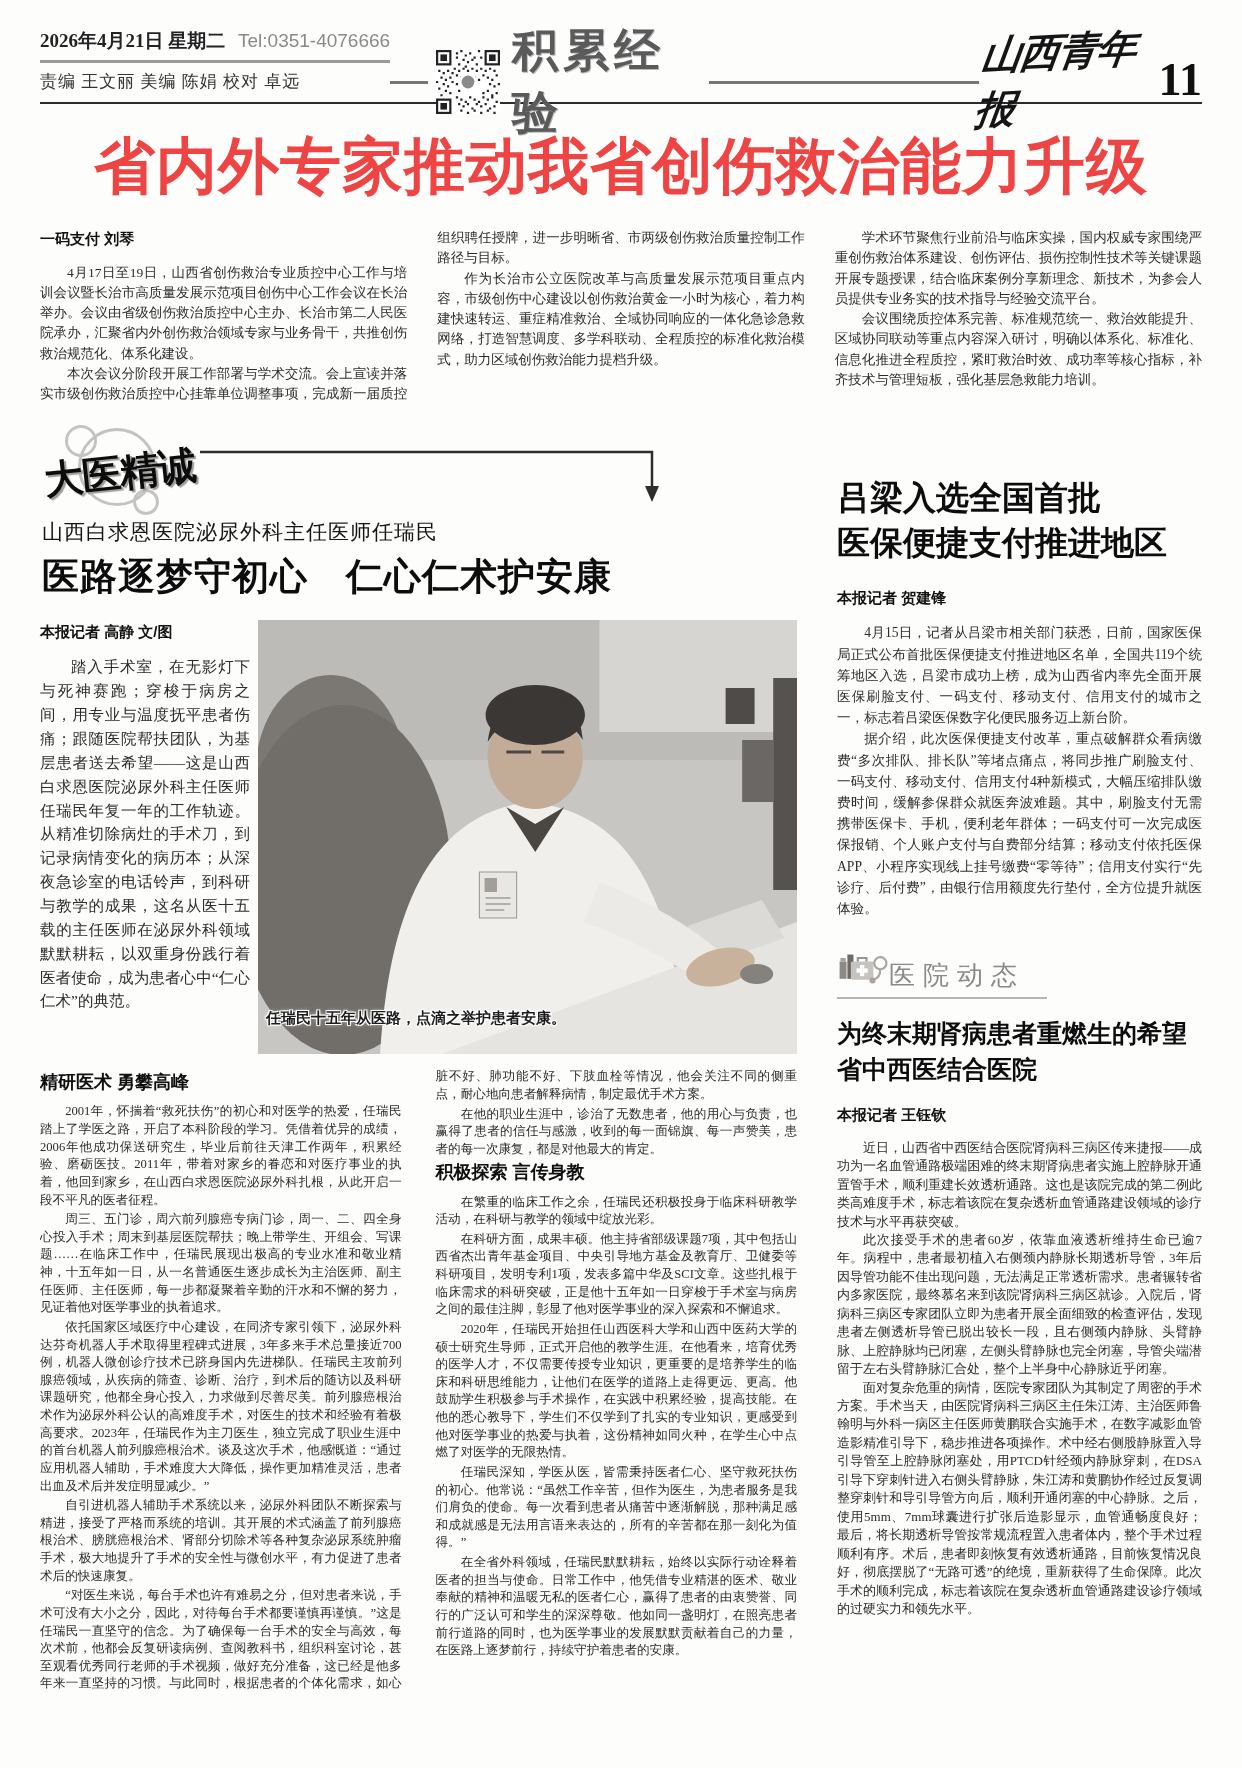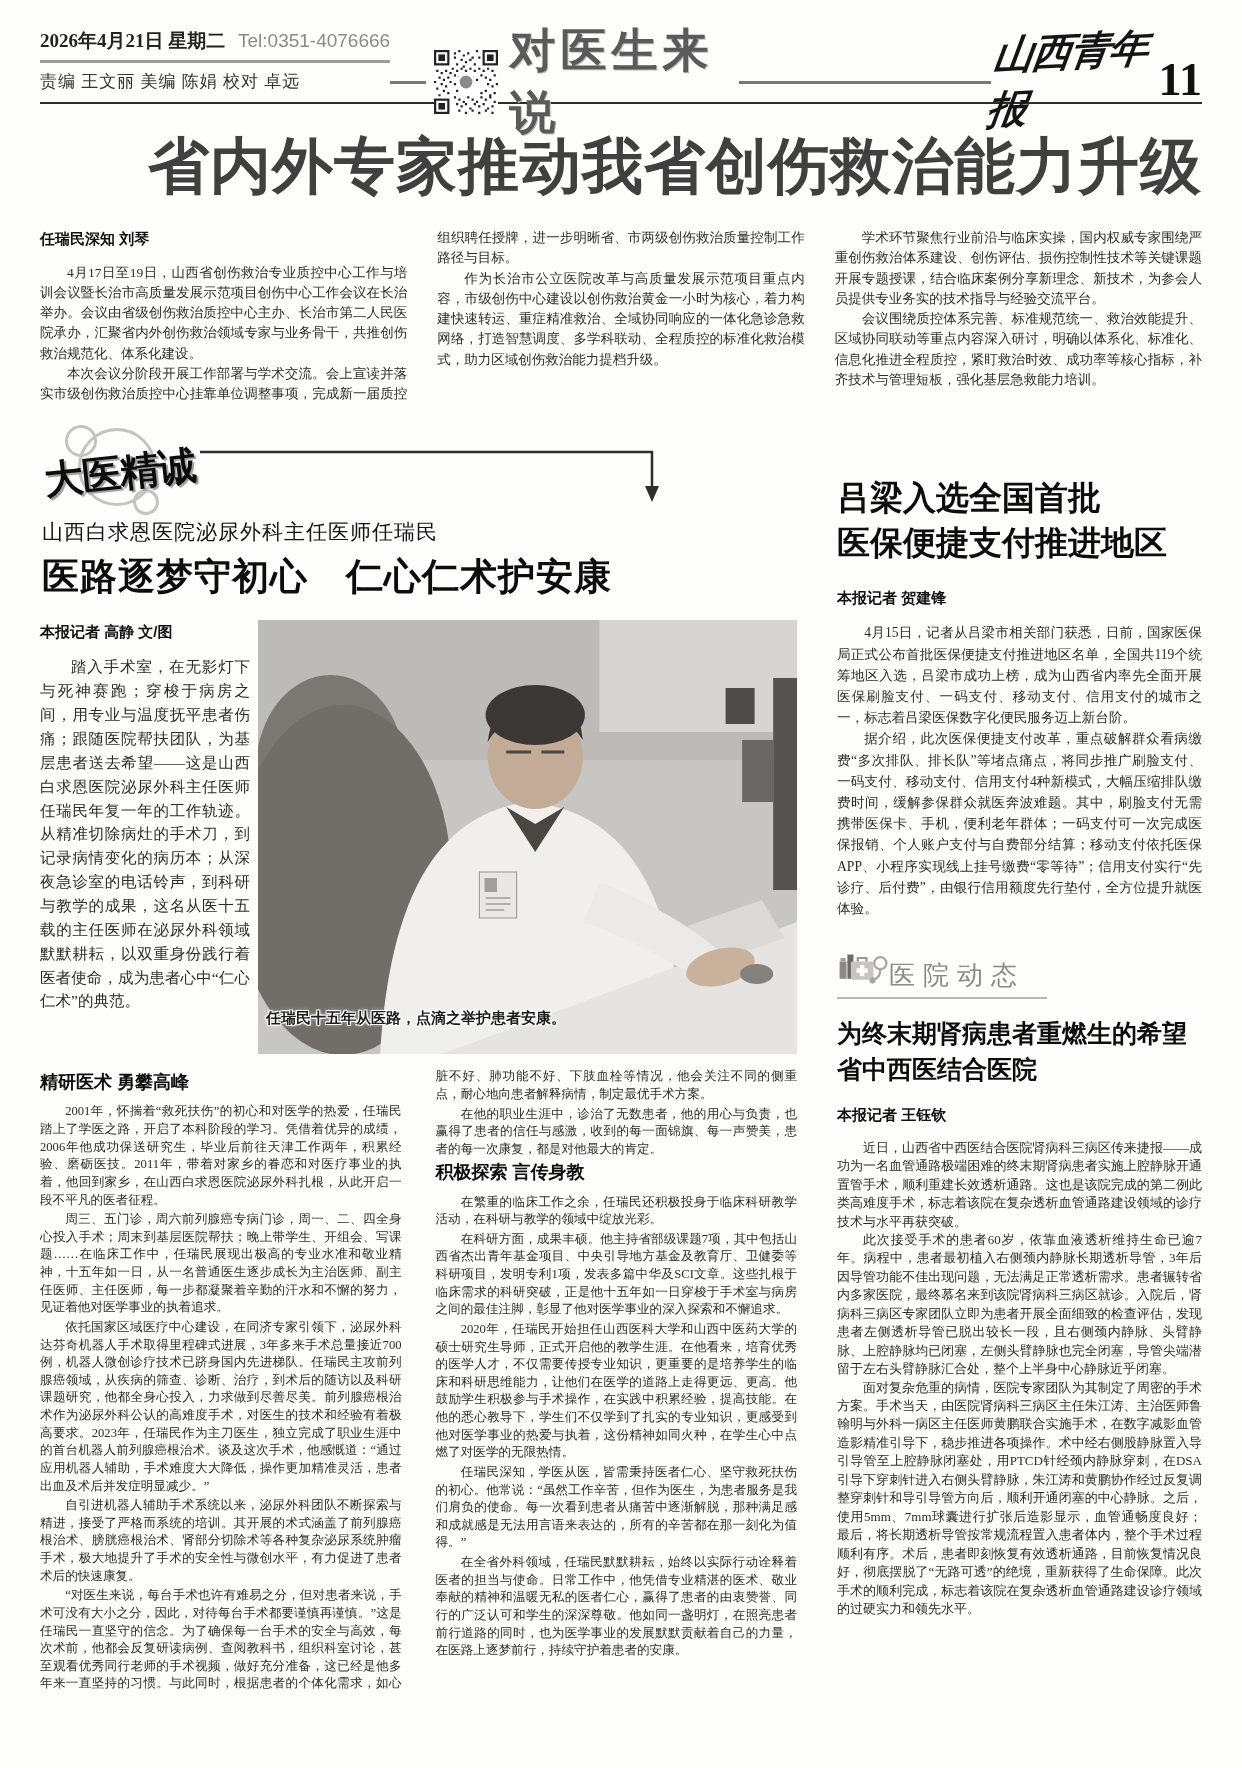--- a/index.html
+++ b/index.html
@@ -24,22 +24,22 @@
   .rule-b{ width:300px; height:3px; background:#777; margin-left:14px;}
   .qr{ width:64px; height:64px; }
   .sec-title{ font-size:46px; font-weight:900; color:#5a5a5a; letter-spacing:5px;
     margin-left:12px; text-shadow:1px 1px 0 #bbb; }
   .mh-right{ margin-left:auto; display:flex; align-items:center; padding-top:10px;}
   .brand{ font-size:40px; font-weight:900; font-style:italic; letter-spacing:-2px;
     transform:skewX(-10deg) rotate(-3deg); color:#151515;}
   .pageno{ font-size:46px; font-weight:700; margin-left:10px; color:#111; font-family:"Liberation Serif",serif;}
   .header-rule{ height:2px; background:#2c2c2c; margin-top:4px; }
   
-  .lead h1{ text-align:right; font-size:61px; font-weight:900; letter-spacing:1px;
-    color:#404040; margin:22px 0 20px 0; white-space:nowrap; }
+  .lead h1{ text-align:center; font-size:61px; font-weight:900; letter-spacing:1px;
+    color:#ef4444; margin:22px 0 20px 0; white-space:nowrap; }
   .lead-cols{ column-count:3; column-gap:30px; font-size:13.5px; line-height:1.5;
     text-align:justify; color:#2b2b2b;}
   .lead-cols p{ text-indent:2em; }
   .byline{ font-weight:bold; font-size:15px; text-indent:0 !important;
     font-family:"Liberation Sans",sans-serif; margin-bottom:12px; color:#111;}
   
   .main-row{ display:flex; gap:40px; margin-top:26px; }
   .feature{ width:757px; flex:0 0 757px; }
   
   .badge-row{ display:flex; height:88px; }
@@ -120,34 +120,34 @@
           <g fill="#222">
             <rect x="2" y="2" width="3" height="3"></rect>
               <rect x="24" y="2" width="3" height="3"></rect>
               <rect x="2" y="24" width="3" height="3"></rect>
             <path d="M9 1h1v1H9zM11 0h1v1h-1zM13 2h1v1h-1zM15 1h1v1h-1zM17 3h1v1h-1zM19 0h1v1h-1zM9 3h1v1H9zM12 4h1v1h-1zM14 5h1v1h-1zM16 4h1v1h-1zM18 6h1v1h-1zM20 3h1v1h-1zM10 6h1v1h-1zM13 7h1v1h-1zM8 8h1v1H8zM10 9h1v1h-1zM12 8h1v1h-1zM14 9h1v1h-1zM16 8h1v1h-1zM18 9h1v1h-1zM20 8h1v1h-1zM22 9h1v1h-1zM24 8h1v1h-1zM26 9h1v1h-1zM1 9h1v1H1zM3 10h1v1H3zM5 9h1v1H5zM7 10h1v1H7zM2 12h1v1H2zM4 13h1v1H4zM6 12h1v1H6zM0 14h1v1H0zM3 15h1v1H3zM5 16h1v1H5zM7 14h1v1H7zM1 17h1v1H1zM4 18h1v1H4zM6 19h1v1H6zM2 20h1v1H2zM9 11h1v1H9zM11 12h1v1h-1zM13 13h1v1h-1zM15 11h1v1h-1zM17 12h1v1h-1zM19 13h1v1h-1zM21 11h1v1h-1zM23 12h1v1h-1zM25 13h1v1h-1zM27 11h1v1h-1zM9 15h1v1H9zM24 15h1v1h-1zM26 16h1v1h-1zM10 18h1v1h-1zM21 19h1v1h-1zM23 18h1v1h-1zM25 20h1v1h-1zM27 19h1v1h-1zM9 21h1v1H9zM11 22h1v1h-1zM13 23h1v1h-1zM15 21h1v1h-1zM17 22h1v1h-1zM19 23h1v1h-1zM21 21h1v1h-1zM23 22h1v1h-1zM25 21h1v1h-1zM27 23h1v1h-1zM10 24h1v1h-1zM12 25h1v1h-1zM14 24h1v1h-1zM16 26h1v1h-1zM18 24h1v1h-1zM20 25h1v1h-1zM22 24h1v1h-1zM24 26h1v1h-1zM26 25h1v1h-1zM11 27h1v1h-1zM14 28h1v1h-1zM17 27h1v1h-1zM20 28h1v1h-1zM23 27h1v1h-1zM26 28h1v1h-1zM28 15h1v1h-1z"></path>
           </g>
           <circle cx="14.5" cy="14.5" r="4.2" fill="#fff"></circle>
           <circle cx="14.5" cy="14.5" r="2.9" fill="#8a8a8a"></circle>
         </svg>
       </div>
-      <div class="sec-title">对医生来说</div>
+      <div class="sec-title">积累经验</div>
       <span class="rule-b"></span>
     </div>
     <div class="mh-right">
       <div class="brand">山西青年报</div>
       <div class="pageno">11</div>
     </div>
   </header>
   <div class="header-rule"></div>
 
   <section class="lead">
     <h1>省内外专家推动我省创伤救治能力升级</h1>
     <div class="lead-cols">
-      <p class="byline">任瑞民深知 刘琴</p>
+      <p class="byline">一码支付 刘琴</p>
       <p>4月17日至19日，山西省创伤救治专业质控中心工作与培训会议暨长治市高质量发展示范项目创伤中心工作会议在长治举办。会议由省级创伤救治质控中心主办、长治市第二人民医院承办，汇聚省内外创伤救治领域专家与业务骨干，共推创伤救治规范化、体系化建设。</p>
       <p>本次会议分阶段开展工作部署与学术交流。会上宣读并落实市级创伤救治质控中心挂靠单位调整事项，完成新一届质控组织聘任授牌，进一步明晰省、市两级创伤救治质量控制工作路径与目标。</p>
       <p>作为长治市公立医院改革与高质量发展示范项目重点内容，市级创伤中心建设以创伤救治黄金一小时为核心，着力构建快速转运、重症精准救治、全域协同响应的一体化急诊急救网络，打造智慧调度、多学科联动、全程质控的标准化救治模式，助力区域创伤救治能力提档升级。</p>
       <p>学术环节聚焦行业前沿与临床实操，国内权威专家围绕严重创伤救治体系建设、创伤评估、损伤控制性技术等关键课题开展专题授课，结合临床案例分享新理念、新技术，为参会人员提供专业务实的技术指导与经验交流平台。</p>
       <p>会议围绕质控体系完善、标准规范统一、救治效能提升、区域协同联动等重点内容深入研讨，明确以体系化、标准化、信息化推进全程质控，紧盯救治时效、成功率等核心指标，补齐技术与管理短板，强化基层急救能力培训。</p>
     </div>
   </section>
 
   <div class="main-row">
 

